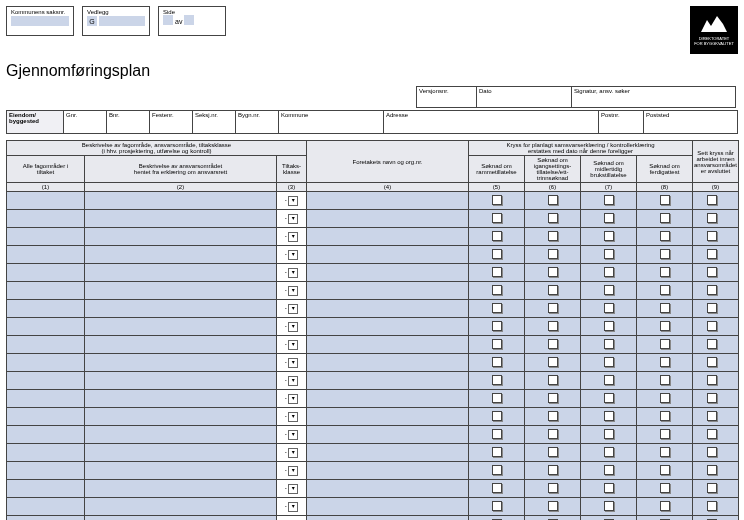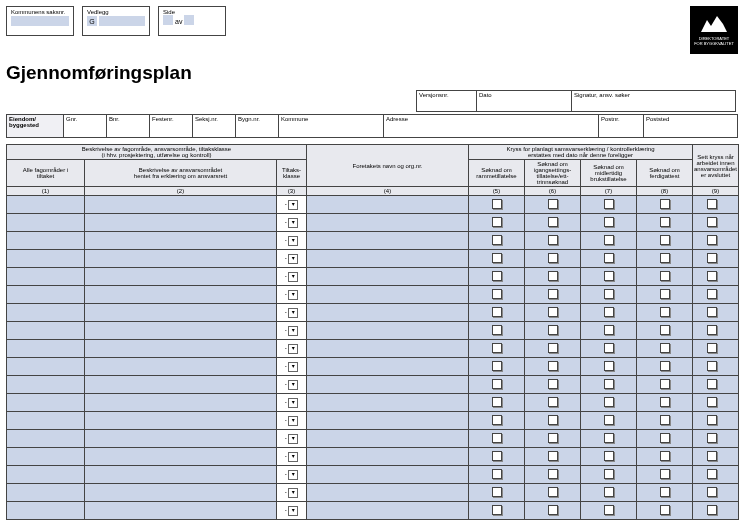--- a/index.html
+++ b/index.html
@@ -8,21 +8,21 @@
 .top-boxes{display:flex;gap:8px}
 .tbox{border:1px solid #444;padding:2px 4px;height:24px;width:58px}
 .tbox label{display:block;font-size:6px}
 .tbox .fill{background:#cbd5e8;height:10px;margin-top:1px}
 .vedl{display:flex;align-items:flex-end;gap:2px}
 .vedl .pre{background:#cbd5e8;width:10px;height:10px;display:inline-flex;align-items:center;justify-content:center}
 .side{display:flex;align-items:flex-end;gap:2px}
 .side .sq{background:#cbd5e8;width:10px;height:10px;display:inline-block}
 .logo{width:48px;height:48px;background:#000;color:#fff;font-size:4px;text-align:center;padding:2px;box-sizing:border-box;position:relative}
 .logo svg{display:block;margin:2px auto}
-.title{font-size:19px;font-weight:bold;margin:8px 0 6px 0}
+.title{font-size:16px;font-weight:normal;margin:8px 0 6px 0}
 .meta-right{margin-left:410px;margin-bottom:2px}
 .meta-right table{border-collapse:collapse;width:320px}
 .meta-right td{border:1px solid #444;font-size:6px;padding:1px 2px;height:18px;vertical-align:top}
 .eiendom{border-collapse:collapse;width:100%;margin-top:0}
 .eiendom td{border:1px solid #444;font-size:6px;padding:1px 2px;height:20px;vertical-align:top}
 .eiendom .lab{background:#f0f0f4;width:52px;font-weight:bold}
 .main{border-collapse:collapse;width:100%;margin-top:6px;table-layout:fixed}
 .main th,.main td{border:1px solid #444;font-size:6px;padding:1px;vertical-align:middle;text-align:center}
 .main th{background:#e8e9ee;font-weight:normal}
 .fill-cell{background:#cbd5e8}

